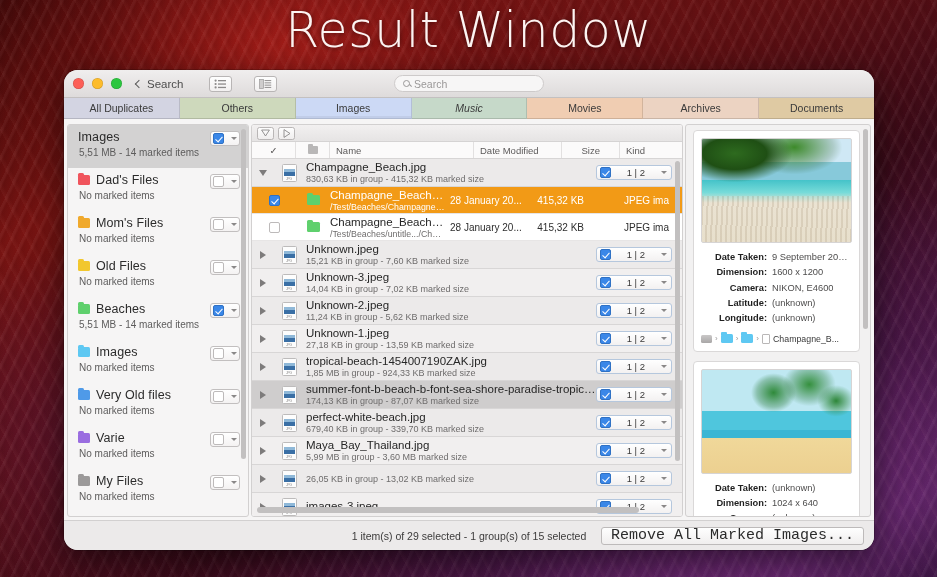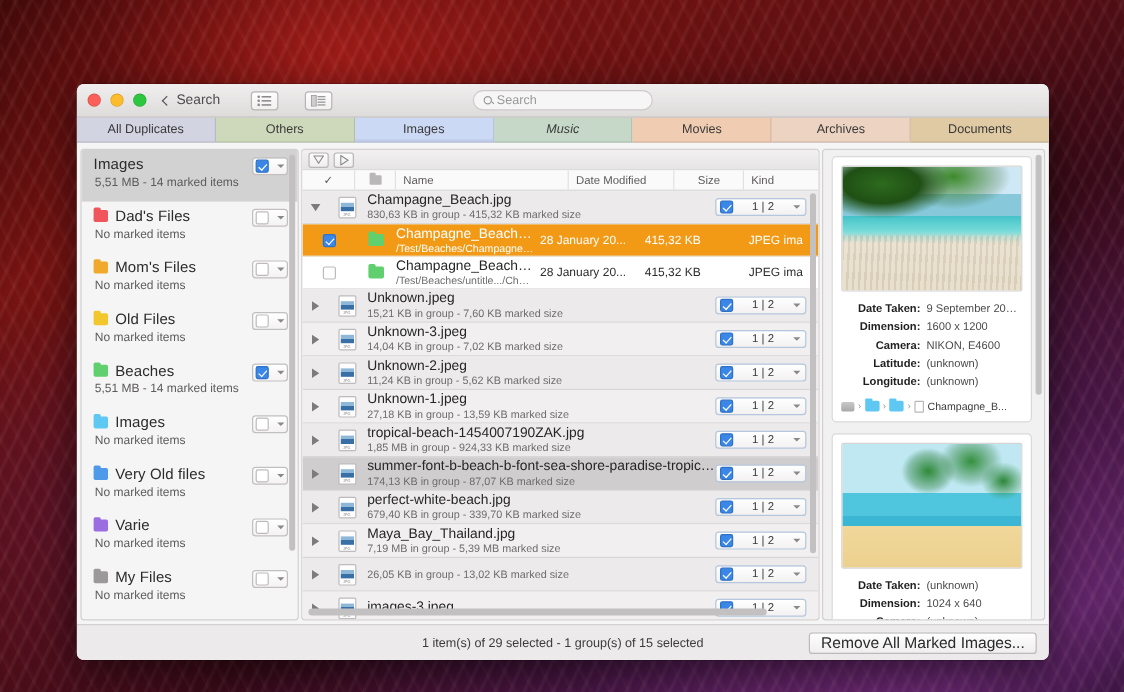--- a/index.html
+++ b/index.html
@@ -30,21 +30,21 @@
     text-align: center;
     font-size: 49px; font-weight: 300; letter-spacing: 0.5px;
     color: #fdf4f2;
     font-family: "DejaVu Sans", sans-serif;
     text-shadow: 0 1px 4px rgba(0,0,0,0.45);
   }
 
   
   #window {
     position: absolute; left: 64px; top: 70px; width: 810px; height: 480px;
-    background: #eceaea; border-radius: 6px;
+    background: #eceaea; border-radius: 14px;
     box-shadow: 0 10px 34px rgba(0,0,0,0.55), 0 0 0 0.5px rgba(0,0,0,0.35);
     overflow: hidden;
     display: flex; flex-direction: column;
   }
 
   
   .titlebar {
     height: 28px; flex: 0 0 28px;
     background: linear-gradient(#f0eeee, #dedbdb);
     border-bottom: 1px solid #c3c0c0;
@@ -260,28 +260,29 @@
 
   
   .statusbar {
     height: 30px; flex: 0 0 30px; background: #eceaea; border-top: 1px solid #d2d0d0;
     display: flex; align-items: center; position: relative;
   }
   .status-text { position: absolute; left: 0; right: 0; text-align: center; font-size: 10.5px; color: #3c3b3b; }
   .remove-btn {
     position: absolute; right: 10px; height: 18px; padding: 0 9px;
     border: 1px solid #bdbaba; border-radius: 3px; background: linear-gradient(#fefefe, #f0eeee);
-    font-size: 13px; color: #2b2b2b; display: flex; align-items: center;
+    font-size: 15px; color: #2b2b2b; display: flex; align-items: center; font-family: Liberation Mono, monospace;
   }
 </style>
 </head>
 <body>
 
 <div id="desktop">
 
+  <div class="hero-title">Result Window</div>
 
   <div id="window">
 
     <div class="titlebar">
       <div class="traffic">
         <div class="tl red"></div>
         <div class="tl yellow"></div>
         <div class="tl green"></div>
       </div>
       <div class="back-nav">
@@ -643,21 +644,21 @@
             </div>
             <div class="grow alt">
               <div class="disc">
                 <span class="tri-right"></span>
               </div>
               <div class="ficon">
                 <span class="jpgdoc"></span>
               </div>
               <div class="gname">
                 <div class="gn1">Maya_Bay_Thailand.jpg</div>
-                <div class="gn2">7,19 MB in group - 5,39 MB marked size</div>
+                <div class="gn2">5,99 MB in group - 3,60 MB marked size</div>
               </div>
               <div class="gmark">
                 <span class="cbox on"></span>
                 <span class="cnt">1 | 2</span>
                 <span class="caret-dn"></span>
               </div>
             </div>
             <div class="grow">
               <div class="disc">
                 <span class="tri-right"></span>

